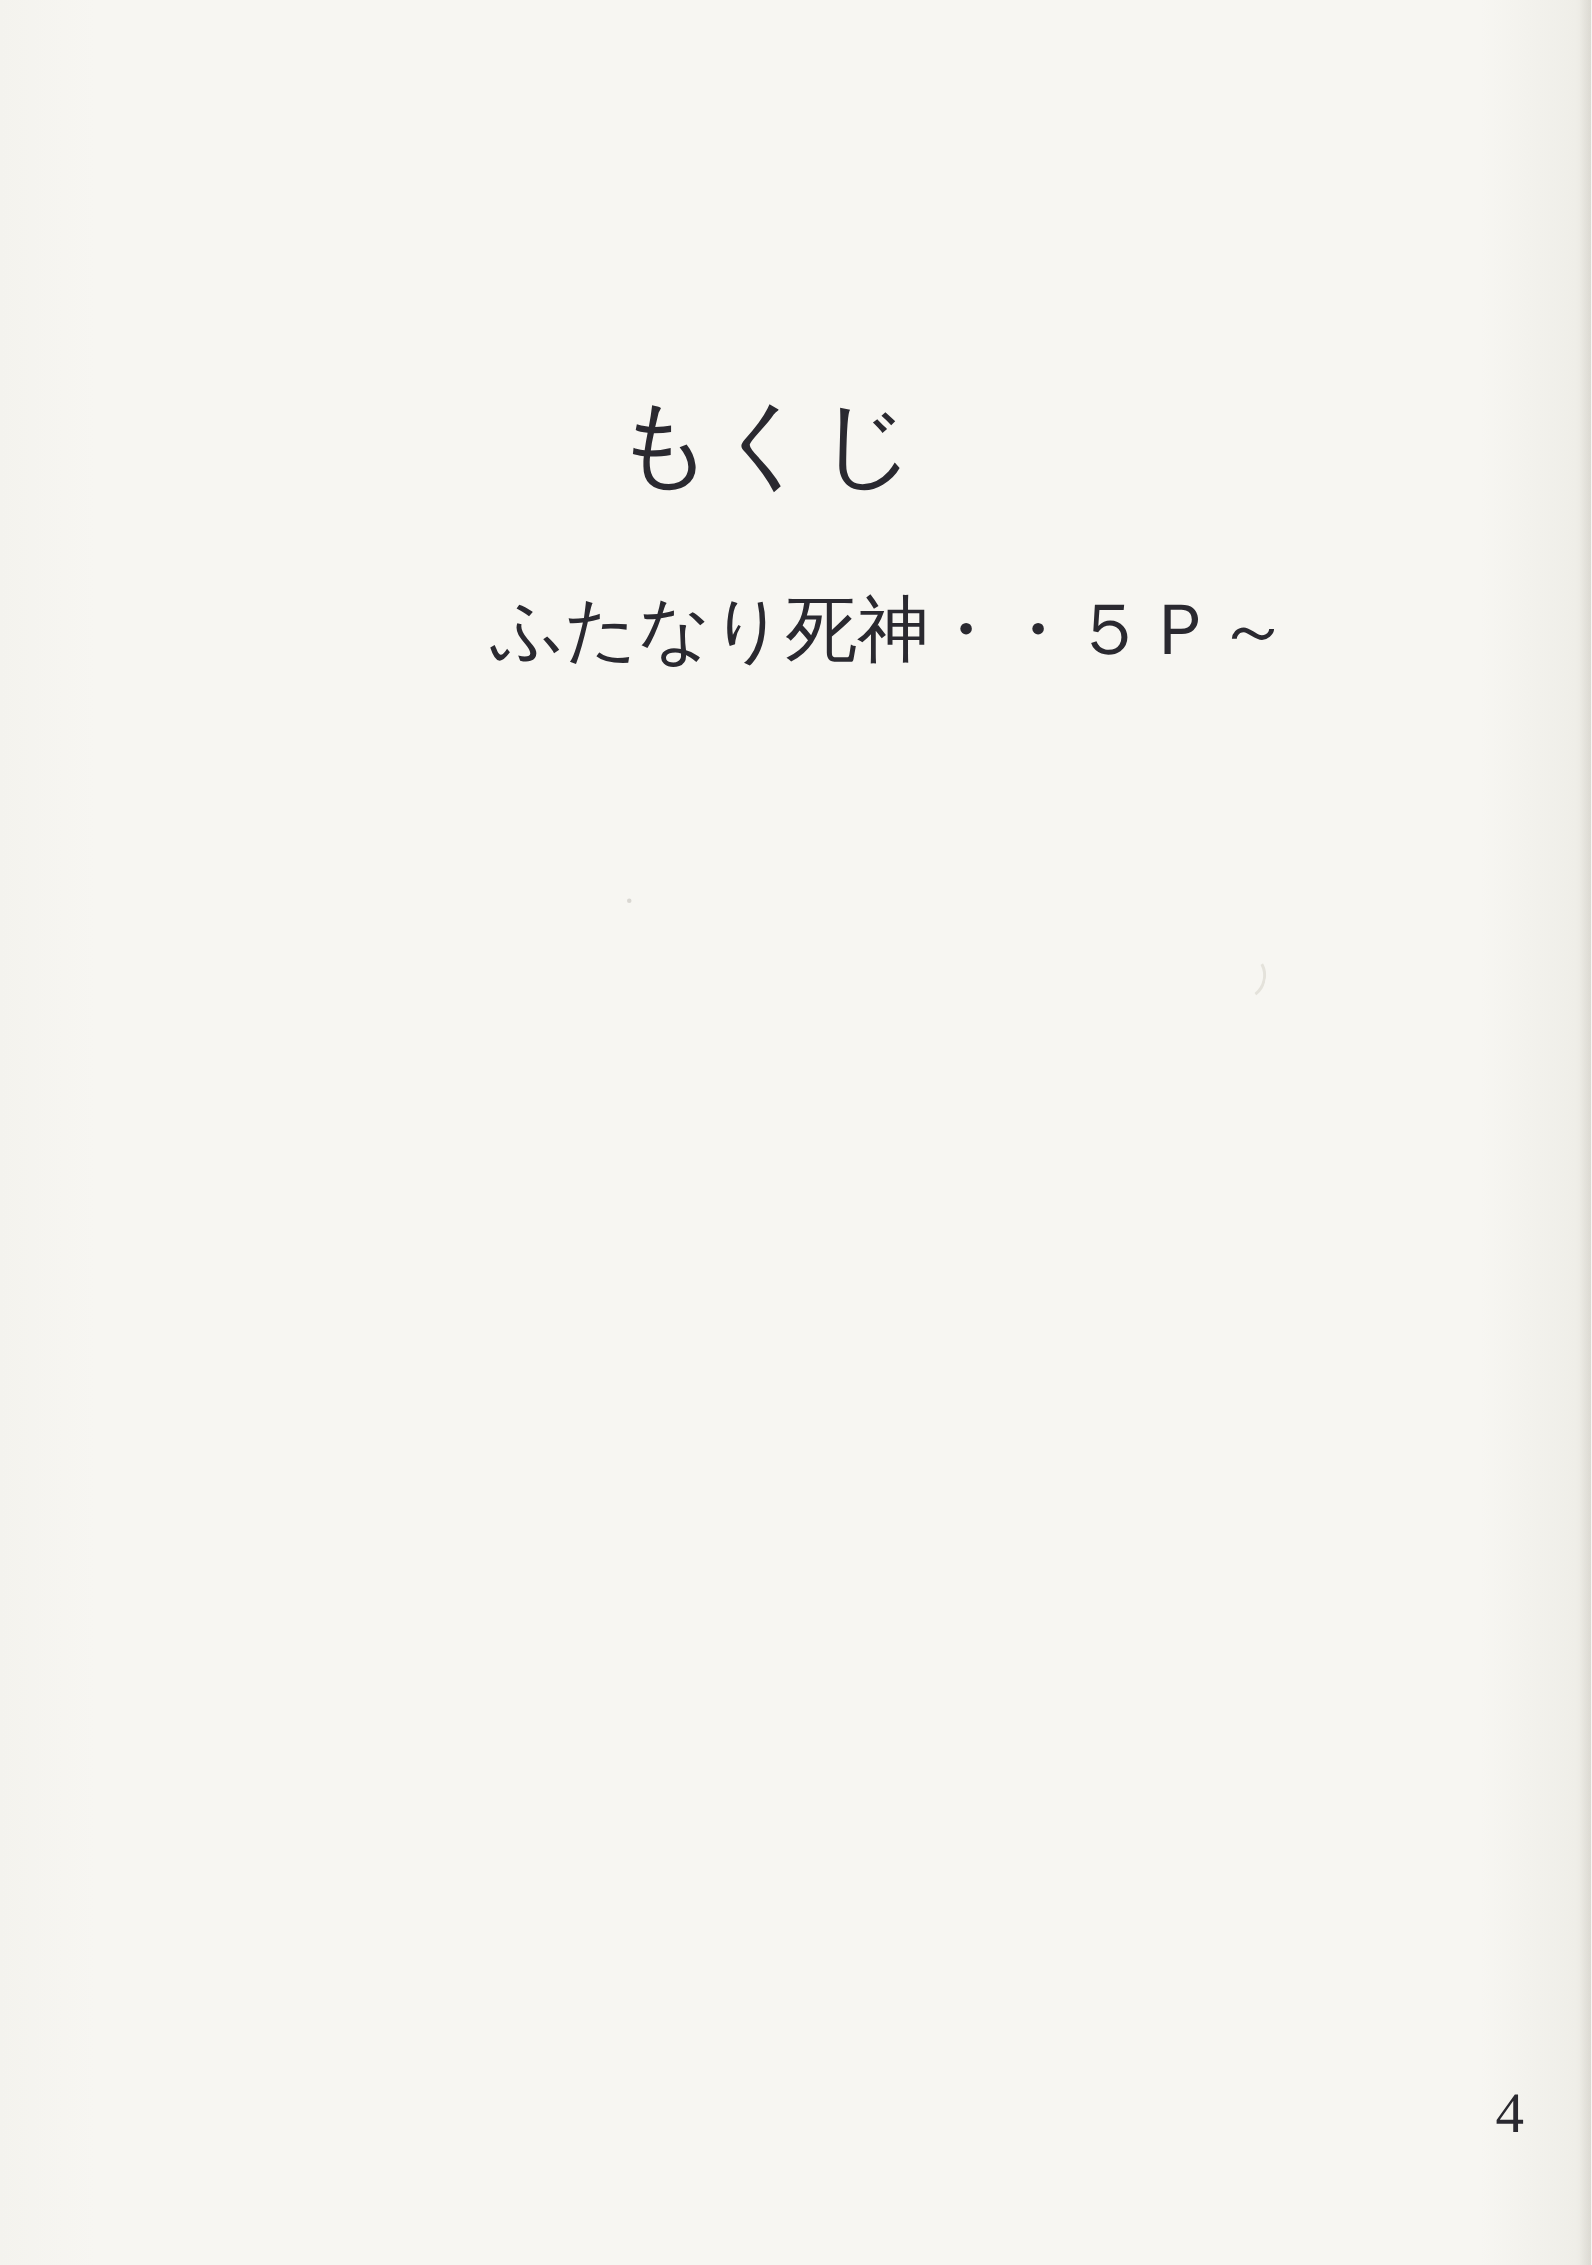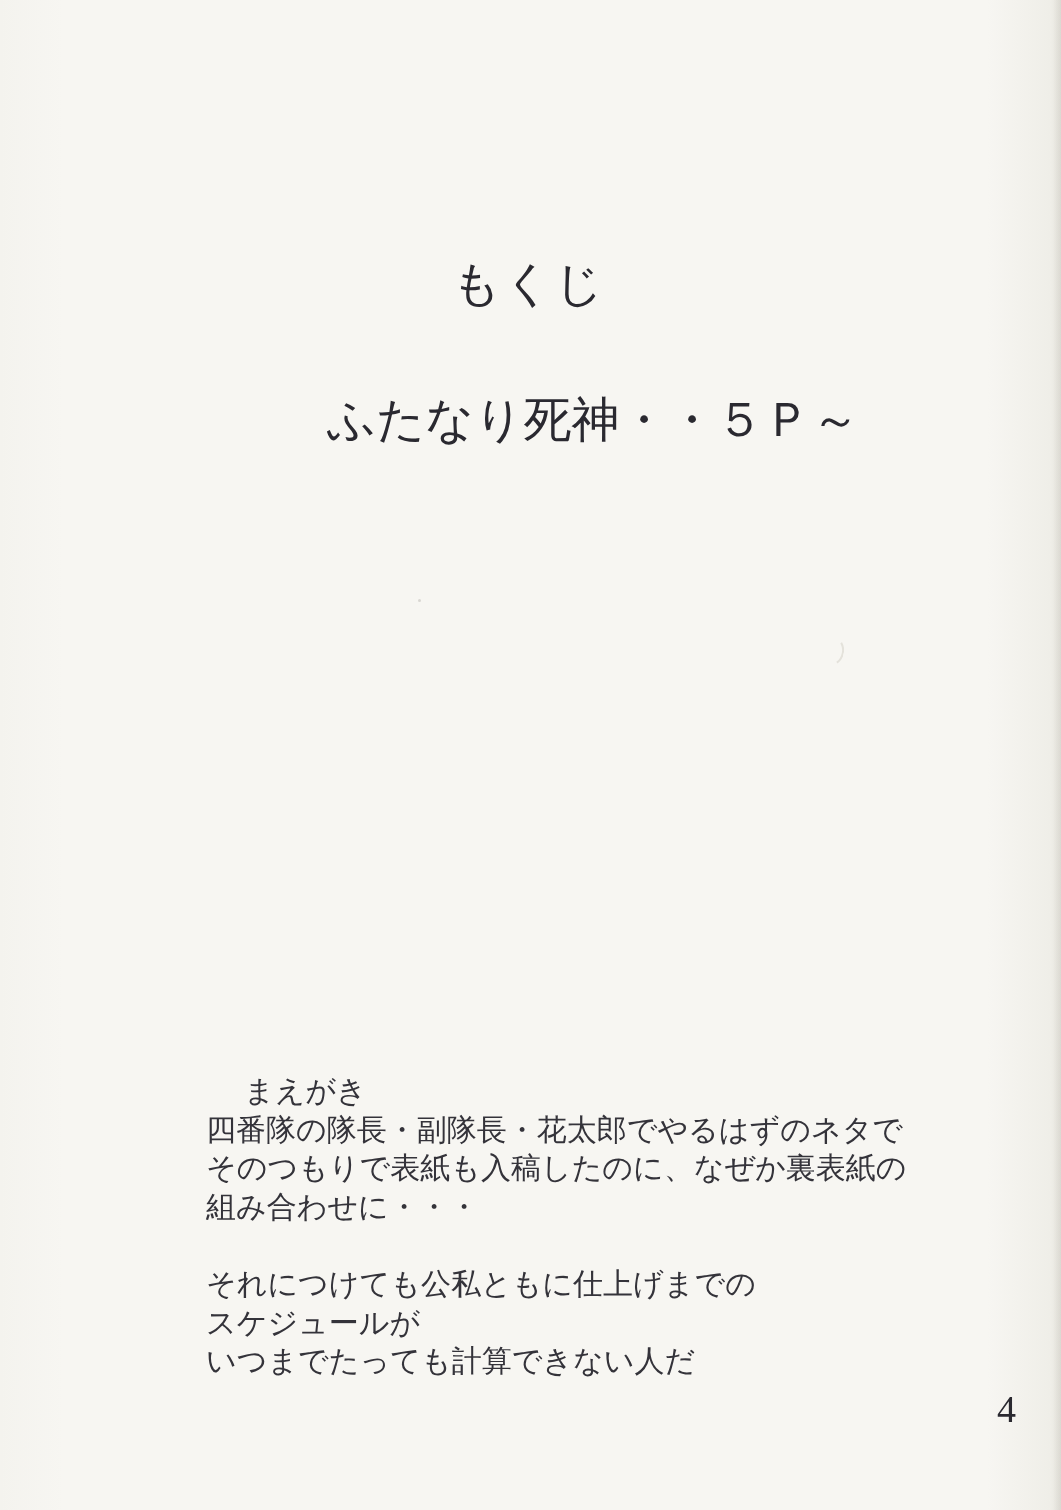--- a/index.html
+++ b/index.html
@@ -11,23 +11,23 @@
     position: relative;
     width: 1061px;
     height: 1510px;
     overflow: hidden;
     background: linear-gradient(90deg, #f4f3ee 0%, #f7f6f2 6%, #f7f6f2 93%, #efeee8 99%, #e6e4dd 100%);
     font-family: "Liberation Serif", "DejaVu Serif", serif;
     color: #2e2d33;
   }
   .toc-heading {
     position: absolute;
-    left: 452px;
+    left: 410px;
     top: 252px;
-    font-size: 48px;
+    font-size: 64px;
     letter-spacing: 2px;
     white-space: nowrap;
     color: #2a2930;
   }
   .toc-entry {
     position: absolute;
     left: 327px;
     top: 388px;
     font-size: 48px;
     letter-spacing: 0px;
@@ -90,30 +90,20 @@
 </style>
 </head>
 <body>
 
 <div class="page">
 
   <div class="toc-heading">もくじ</div>
 
   <div class="toc-entry">ふたなり死神・・５Ｐ～</div>
 
-  <div class="foreword">
-    <div class="fw-heading">まえがき</div>
-    <div class="fw-line">四番隊の隊長・副隊長・花太郎でやるはずのネタで</div>
-    <div class="fw-line">そのつもりで表紙も入稿したのに、なぜか裏表紙の</div>
-    <div class="fw-line">組み合わせに・・・</div>
-    <div class="fw-gap"></div>
-    <div class="fw-line">それにつけても公私ともに仕上げまでの</div>
-    <div class="fw-line">スケジュールが</div>
-    <div class="fw-line">いつまでたっても計算できない人だ</div>
-  </div>
 
   <div class="page-number">4</div>
 
   <div class="speck"></div>
   <div class="arc-mark"></div>
   <div class="edge-shade"></div>
 
 </div>
 
 </body></html>

